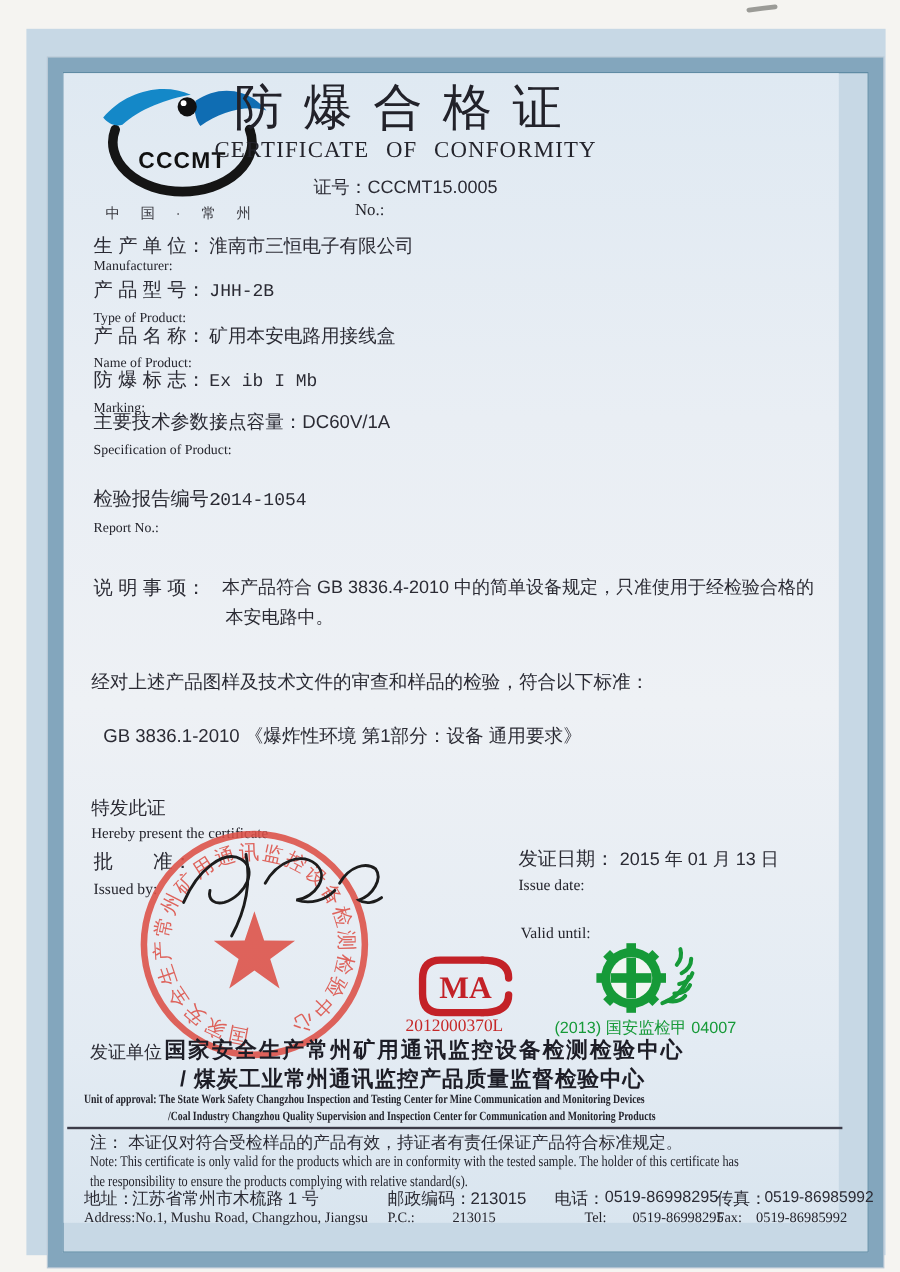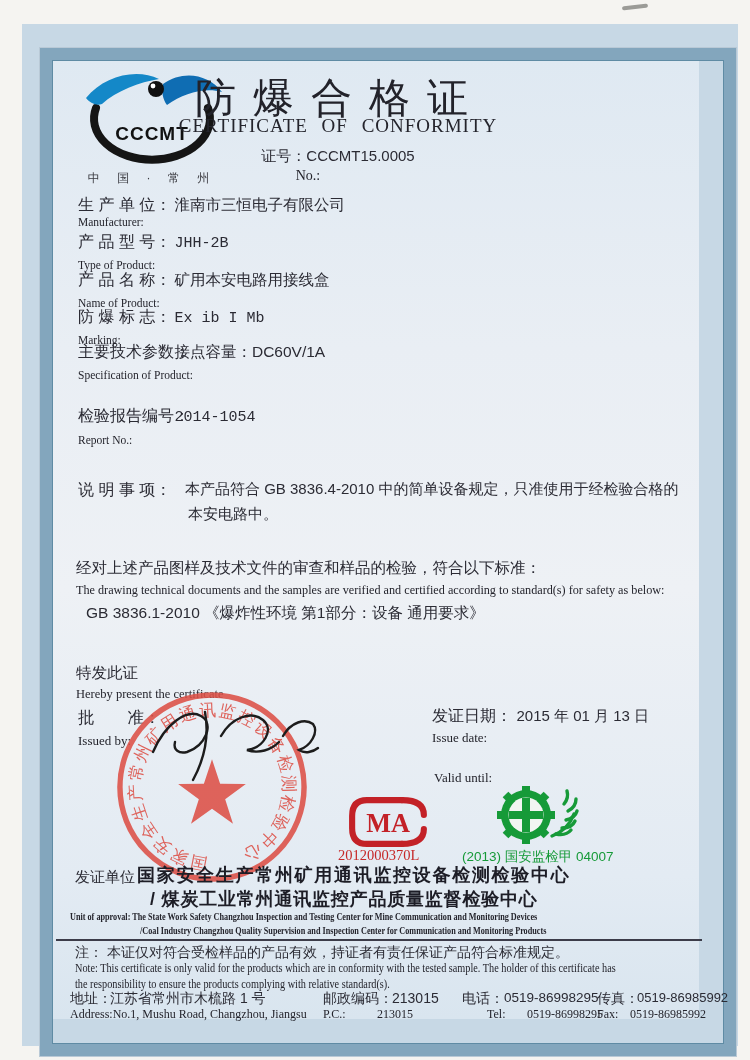--- a/index.html
+++ b/index.html
@@ -31,21 +31,21 @@
   <svg class="abs" style="left:66px;top:58px" width="172" height="112" viewBox="0 0 172 112">
     <path d="M 30 50 A 58 41 0 1 0 142 50" fill="none" stroke="#151515" stroke-width="8" stroke-linecap="round"></path>
     <path d="M20 40 C 38 18 70 10 93 21 C 74 24 50 33 36 46 C 30 48 24 45 20 40 Z" fill="#1488c8"></path>
     <path d="M97 26 C 117 12 142 16 156 34 C 139 29 118 35 101 47 C 97 42 95 33 97 26 Z" fill="#0f6db3"></path>
     <circle cx="90" cy="31" r="8" fill="#101010"></circle>
     <circle cx="87" cy="28" r="2.4" fill="#ffffff"></circle>
     <text x="86" y="82" text-anchor="middle" font-size="19" font-weight="bold" letter-spacing="1" fill="#111">CCCMT</text>
   </svg>
   <div class="abs cn" style="left:66px;top:170px;width:172px;text-align:center;font-size:12px;letter-spacing:7px;color:#3a3a40">中 国 · 常 州</div>
 
-  <div class="abs cn" style="left:190px;top:71px;width:300px;text-align:center;font-size:41px;letter-spacing:17px;font-weight:500;color:#22222a">防爆合格证</div>
+  <div class="abs cn" style="left:190px;top:62px;width:300px;text-align:center;font-size:41px;letter-spacing:17px;font-weight:500;color:#22222a">防爆合格证</div>
   <div class="abs en" style="left:178px;top:115px;width:320px;text-align:center;font-size:19px;letter-spacing:1px;word-spacing:8px">CERTIFICATE  OF  CONFORMITY</div>
   <div class="abs cn" style="left:178px;top:147px;width:320px;text-align:center;font-size:15px">证号：CCCMT15.0005</div>
   <div class="abs en" style="left:178px;top:168px;width:260px;text-align:center;font-size:14px">No.:</div>
 
   <div class="abs" style="left:78px;top:195px">
     <span class="cn" style="font-size:16px;display:inline-block;width:92px">生 产 单 位：</span>
     <span class="cn" style="font-size:15.5px">淮南市三恒电子有限公司</span>
     <div class="en" style="font-size:11.5px;margin-top:0">Manufacturer:</div>
   </div>
   <div class="abs" style="left:78px;top:232px">
@@ -72,21 +72,20 @@
     <span class="cn" style="font-size:16px;display:inline-block;width:92px">检验报告编号：</span>
     <span class="mono cn" style="font-size:15px">2014-1054</span>
     <div class="en" style="font-size:11.5px;margin-top:7px">Report No.:</div>
   </div>
 
   <div class="abs cn" style="left:78px;top:480px;font-size:16px">说 明  事 项：</div>
   <div class="abs cn" style="left:185px;top:480px;font-size:15px">本产品符合 GB 3836.4-2010 中的简单设备规定，只准使用于经检验合格的</div>
   <div class="abs cn" style="left:188px;top:505px;font-size:15px">本安电路中。</div>
 
   <div class="abs cn" style="left:76px;top:558px;font-size:15.5px">经对上述产品图样及技术文件的审查和样品的检验，符合以下标准：</div>
-  <div class="abs en" style="left:76px;top:583px;font-size:12.2px">The drawing technical documents and the samples are verified and certified according to standard(s) for safety as below:</div>
   <div class="abs cn" style="left:86px;top:603px;font-size:15.5px">GB 3836.1-2010 《爆炸性环境 第1部分：设备 通用要求》</div>
 
   <div class="abs cn" style="left:76px;top:663px;font-size:15.5px">特发此证</div>
   <div class="abs en" style="left:76px;top:687px;font-size:12.5px">Hereby present the certificate</div>
   <div class="abs cn" style="left:78px;top:707px;font-size:16.5px">批　　准：</div>
   <div class="abs en" style="left:78px;top:733px;font-size:13px">Issued by:</div>
 
   <svg class="abs" style="left:113px;top:688px;opacity:.88" width="198" height="198" viewBox="0 0 200 200">
     <defs>
         <path id="sealpath" d="M100 172 A72 72 0 0 1 100 28 A72 72 0 0 1 100 172"></path>

